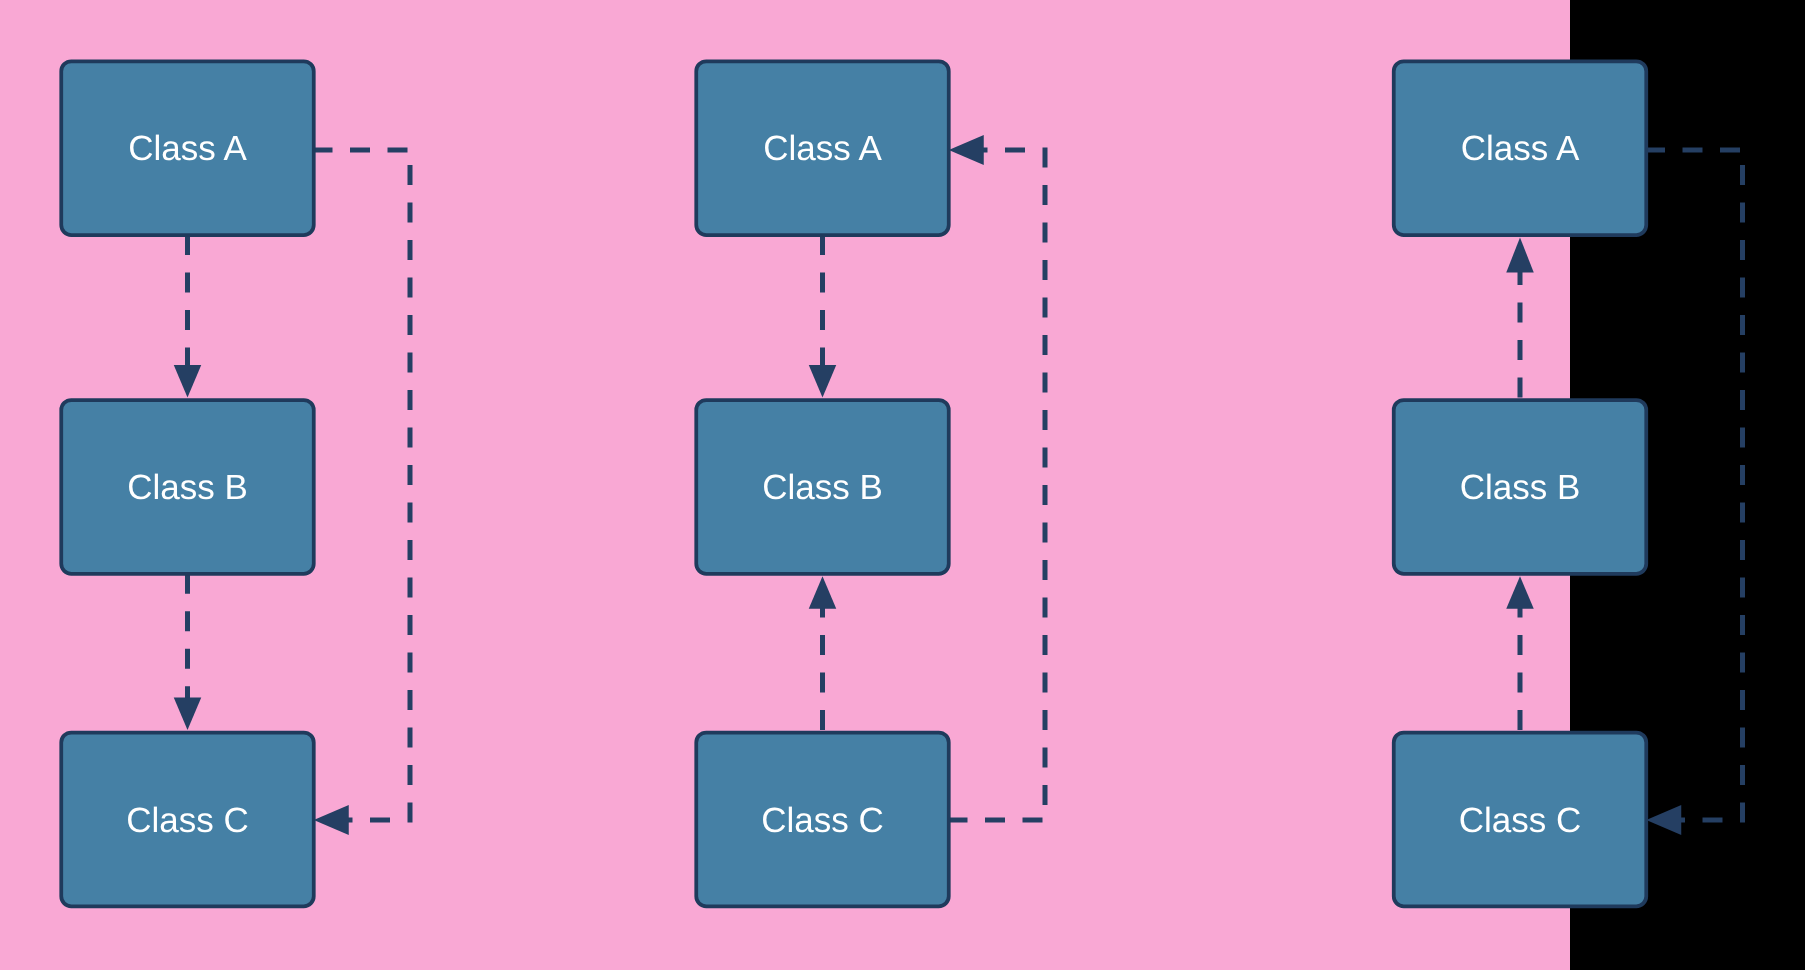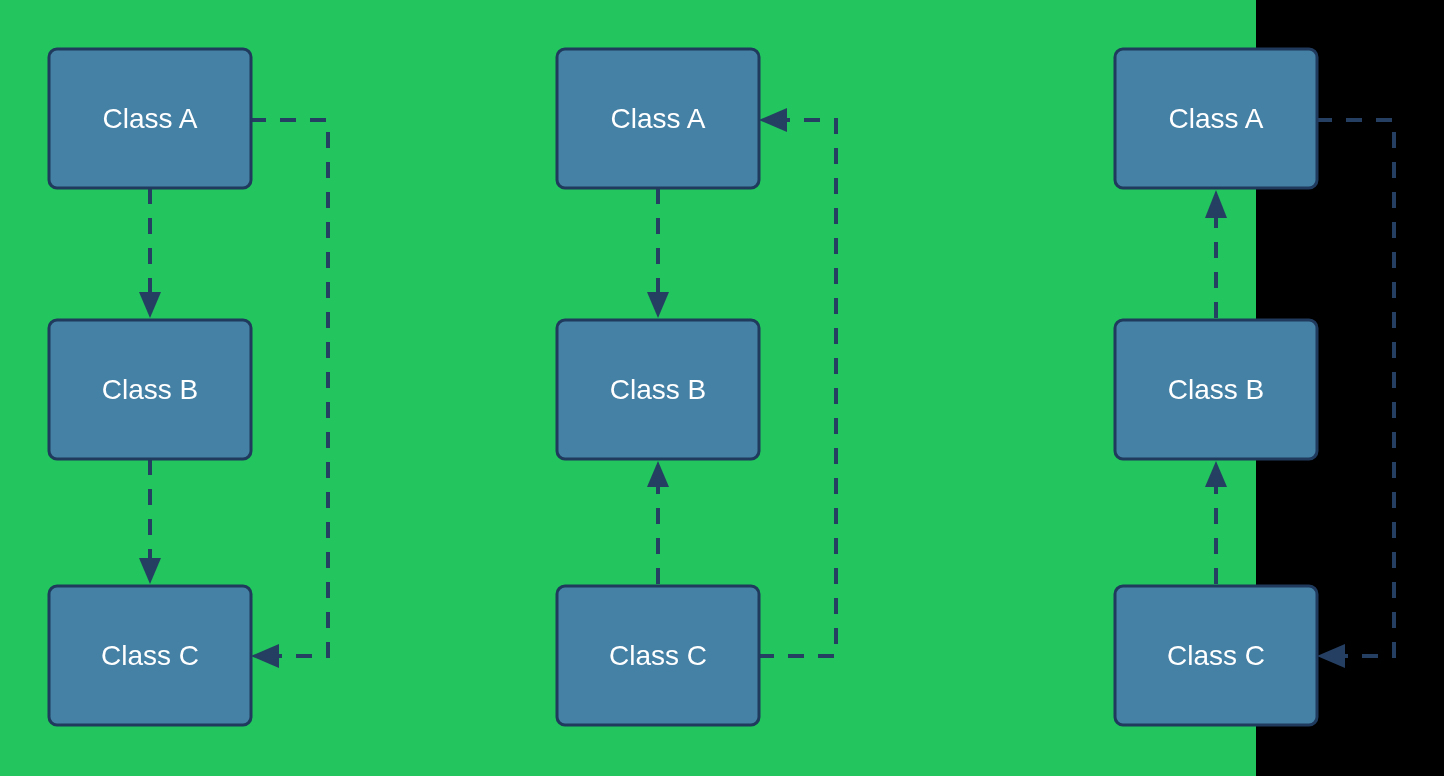--- a/index.html
+++ b/index.html
@@ -11,21 +11,21 @@
   body {
     width: 1444px;
     height: 776px;
     overflow: hidden;
     font-family: "Liberation Sans", sans-serif;
   }
   #diagram-root {
     position: relative;
     width: 1256px;
     height: 776px;
-    background: #22c55e;
+    background: #f9a8d4;
     text-decoration: underline;
   }
   svg.diagram-canvas {
     display: block;
     width: 1444px;
     height: 776px;
   }
   .node-box {
     fill: #4580a5;
     stroke: #1f3a5c;

